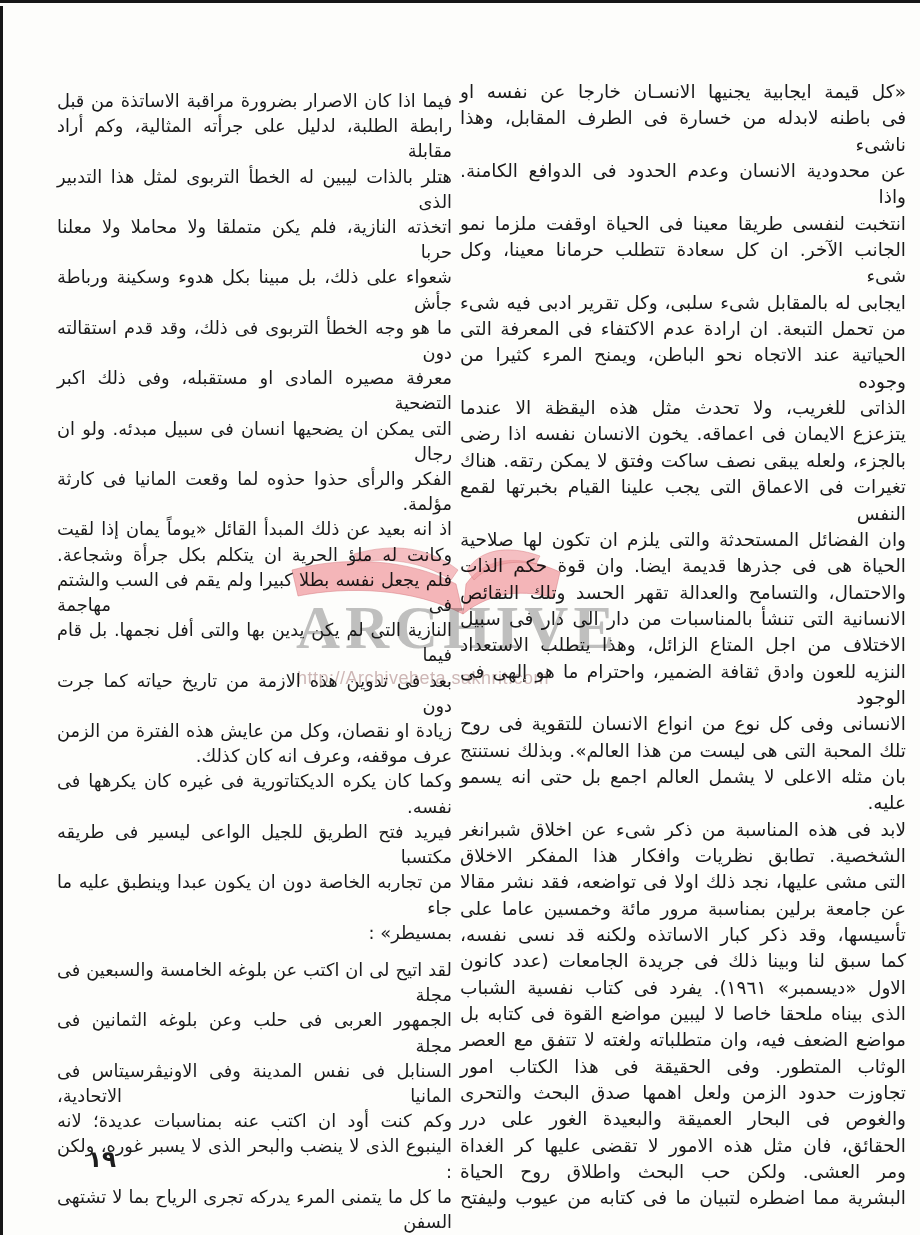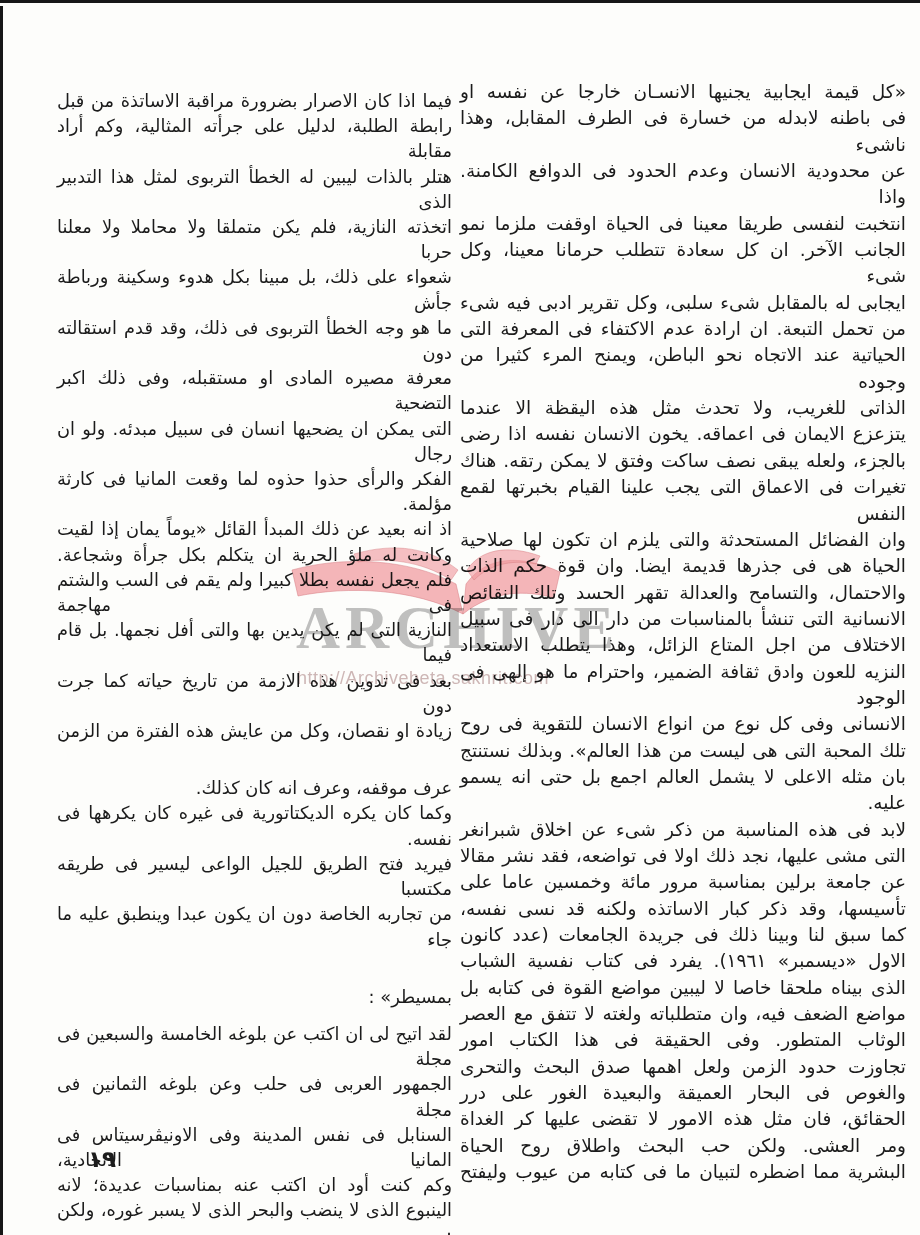--- a/index.html
+++ b/index.html
@@ -35,21 +35,20 @@
   .para + .para{margin-top:12px;}
   .line{
     text-align:justify;
     text-align-last:justify;
     white-space:normal;
     color:#1b1b1b;
   }
   .line.short{
     text-align:right;
     text-align-last:right;
-    margin-top:32px;
   }
   
   .watermark{
     position:absolute;left:0;top:0;width:732px;height:1235px;
     pointer-events:none;
   }
   .wm-logo{
     position:absolute;left:288px;top:536px;width:280px;height:82px;
     mix-blend-mode:multiply;
     opacity:.8;
@@ -99,20 +98,21 @@
       <div class="line">وان الفضائل المستحدثة والتى يلزم ان تكون لها صلاحية</div>
       <div class="line">الحياة هى فى جذرها قديمة ايضا. وان قوة حكم الذات</div>
       <div class="line">والاحتمال، والتسامح والعدالة تقهر الحسد وتلك النقائص</div>
       <div class="line">الانسانية التى تنشأ بالمناسبات من دار الى دار فى سبيل</div>
       <div class="line">الاختلاف من اجل المتاع الزائل، وهذا يتطلب الاستعداد</div>
       <div class="line">النزيه للعون وادق ثقافة الضمير، واحترام ما هو إلهى فى الوجود</div>
       <div class="line">الانسانى وفى كل نوع من انواع الانسان للتقوية فى روح</div>
       <div class="line">تلك المحبة التى هى ليست من هذا العالم». وبذلك نستنتج</div>
       <div class="line">بان مثله الاعلى لا يشمل العالم اجمع بل حتى انه يسمو عليه.</div>
       <div class="line">لابد فى هذه المناسبة من ذكر شىء عن اخلاق شبرانغر</div>
+      <div class="line">الشخصية. تطابق نظريات وافكار هذا المفكر الاخلاق</div>
       <div class="line">التى مشى عليها، نجد ذلك اولا فى تواضعه، فقد نشر مقالا</div>
       <div class="line">عن جامعة برلين بمناسبة مرور مائة وخمسين عاما على</div>
       <div class="line">تأسيسها، وقد ذكر كبار الاساتذه ولكنه قد نسى نفسه،</div>
       <div class="line">كما سبق لنا وبينا ذلك فى جريدة الجامعات (عدد كانون</div>
       <div class="line">الاول «ديسمبر» ١٩٦١). يفرد فى كتاب نفسية الشباب</div>
       <div class="line">الذى بيناه ملحقا خاصا لا ليبين مواضع القوة فى كتابه بل</div>
       <div class="line">مواضع الضعف فيه، وان متطلباته ولغته لا تتفق مع العصر</div>
       <div class="line">الوثاب المتطور. وفى الحقيقة فى هذا الكتاب امور</div>
       <div class="line">تجاوزت حدود الزمن ولعل اهمها صدق البحث والتحرى</div>
       <div class="line">والغوص فى البحار العميقة والبعيدة الغور على درر</div>

